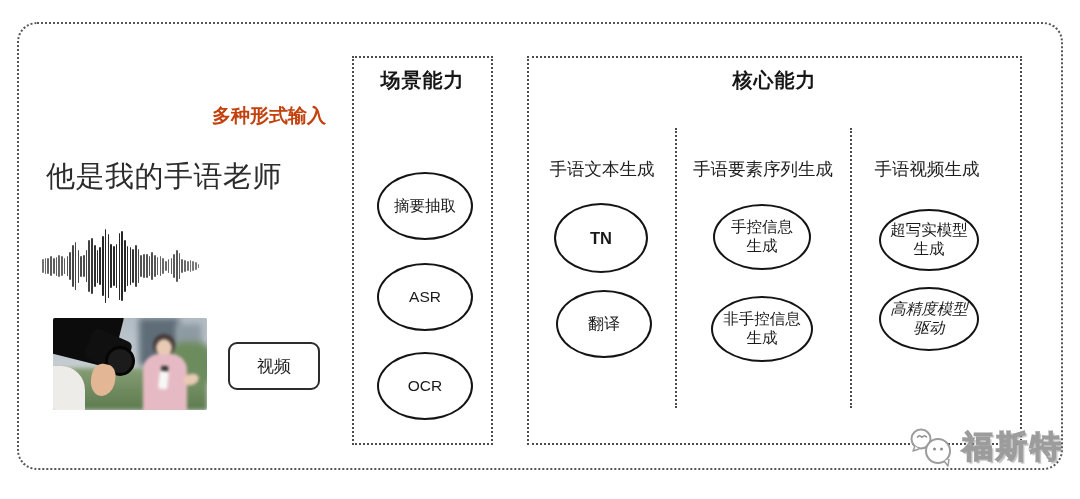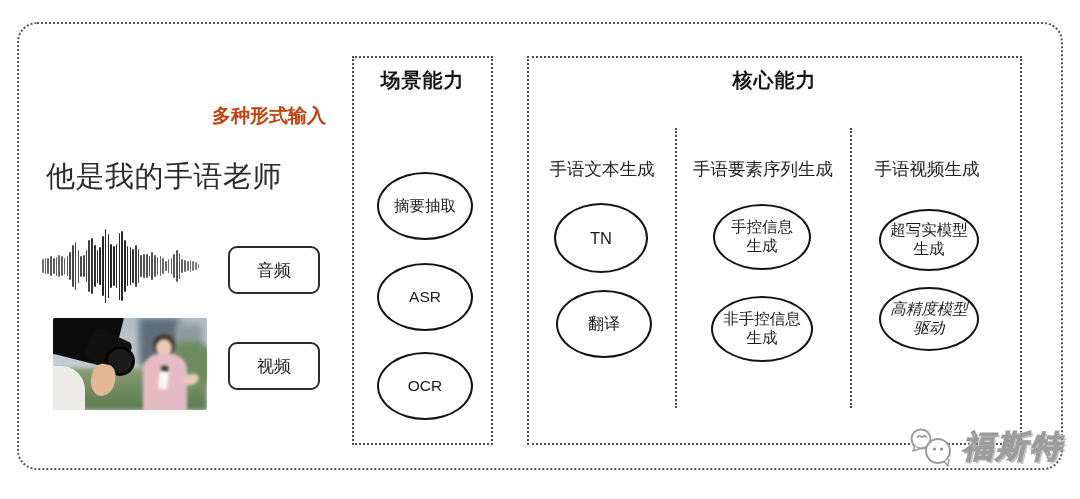--- a/index.html
+++ b/index.html
@@ -26,21 +26,21 @@
   .node { position:absolute; border:2.5px solid #141414; border-radius:50%;
     background:#ffffff; display:flex; align-items:center; justify-content:center;
     text-align:center; font-size:15.5px; line-height:1.22; white-space:pre-line;
     font-weight:500; color:#1a1a1a; }
 
   
   .sn { left:23px; width:92px; height:64px; }
   .sn1 { top:114px; } .sn2 { top:205px; } .sn3 { top:294px; }
 
   
-  .c1n1 { left:25px;  top:145px; width:90px; height:66px; font-size:16.5px; }
+  .c1n1 { left:25px;  top:145px; width:90px; height:66px; font-size:16.5px;font-weight:bold; }
   .c1n2 { left:27px;  top:232px; width:92px; height:64px; font-size:16px; }
   .c2n1 { left:184px; top:146px; width:94px; height:62px; }
   .c2n2 { left:182px; top:238px; width:98px; height:62px; }
   .c3n1 { left:350px; top:151px; width:96px; height:58px; }
   .c3n2 { left:350px; top:229px; width:96px; height:60px;font-style:italic; }
 
   
   .section-label { position:absolute; left:212px; top:103px; width:120px; 
     font-weight:bold; font-size:19px; color:#c2410c; }
   .sentence { position:absolute; left:46px; top:157px; font-size:29px; color:#2c2c2c;
@@ -88,21 +88,21 @@
   .vt-cam-lens { position:absolute; left:52px; top:28px; width:24px; height:24px;
     background:#1b1b1b; border:3px solid #050505; border-radius:50%; }
   .vt-hand { position:absolute; left:38px; top:46px; width:24px; height:32px;
     background:#e3b795; border-radius:40% 40% 50% 50%; transform:rotate(10deg); }
 
   
   .watermark { position:absolute; left:908px; top:426px; display:flex; align-items:center; }
   .wm-icon { margin-right:6px; }
   .wm-text { font-size:31px; font-weight:bold; letter-spacing:3px; color:#fdfdfd;
     -webkit-text-stroke:1.2px #9c9c9c;
-    text-shadow:2px 2px 1px rgba(140,140,140,0.55), -1px -1px 0 #ffffff;font-style:italic; }
+    text-shadow:2px 2px 1px rgba(140,140,140,0.55), -1px -1px 0 #ffffff; }
 </style>
 </head>
 <body>
 
 <div class="stage">
 
   <div class="outer-border"></div>
 
   <div class="section-label">多种形式输入</div>
 
@@ -161,21 +161,20 @@
       <div class="bar" style="height: 32.8px; opacity: 0.78;"></div>
       <div class="bar" style="height: 26.5px; opacity: 0.76;"></div>
       <div class="bar" style="height: 14.6px; opacity: 0.73;"></div>
       <div class="bar" style="height: 12.1px; opacity: 0.7;"></div>
       <div class="bar" style="height: 10.8px; opacity: 0.66;"></div>
       <div class="bar" style="height: 11.9px; opacity: 0.64;"></div>
       <div class="bar" style="height: 10.9px; opacity: 0.62;"></div>
       <div class="bar" style="height: 7.1px; opacity: 0.61;"></div>
       <div class="bar" style="height: 4.5px; opacity: 0.61;"></div>
     </div>
-  <div class="input-box ib2">音频</div>
 
   <div class="video-thumb">
     <div class="vt-sky"></div>
     <div class="vt-building b1"></div>
     <div class="vt-building b2"></div>
     <div class="vt-hedge"></div>
     <div class="vt-bush"></div>
     <div class="vt-person">
       <div class="vt-hair"></div>
       <div class="vt-face"></div>

